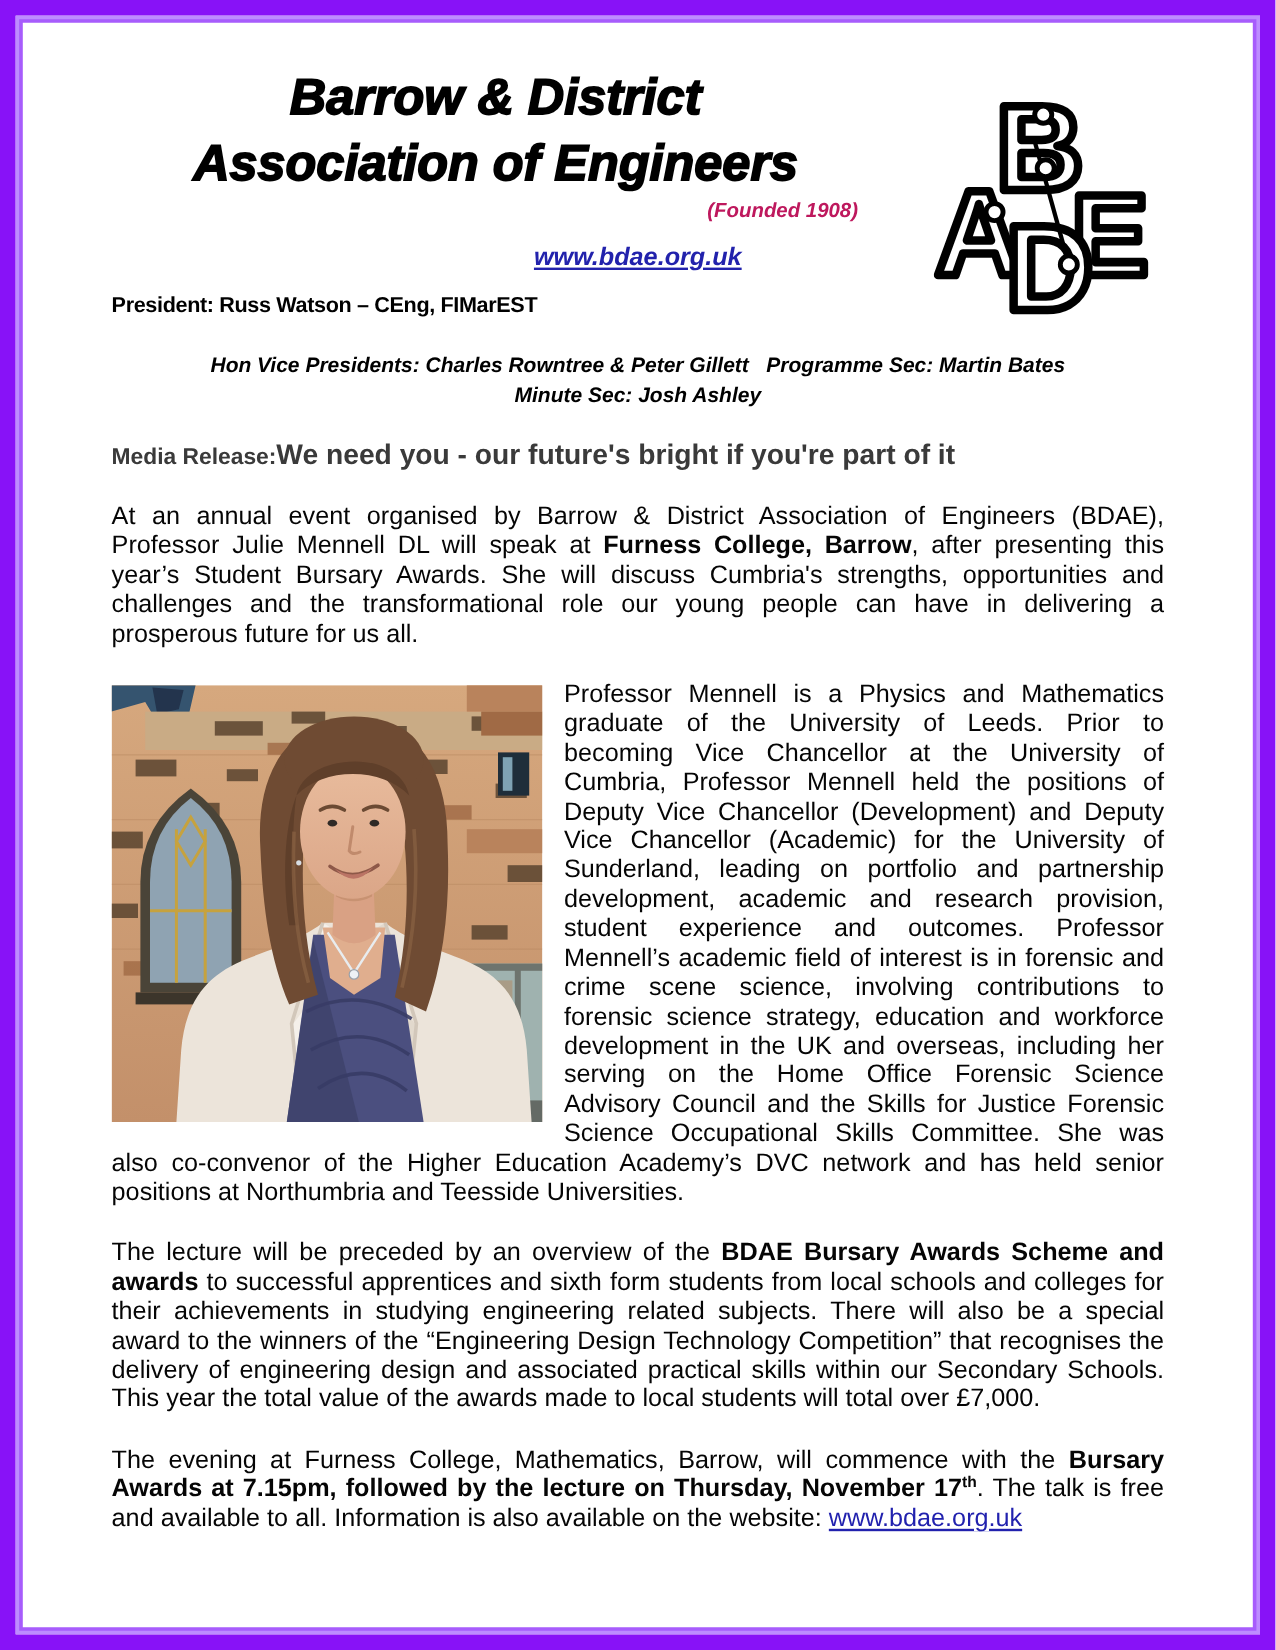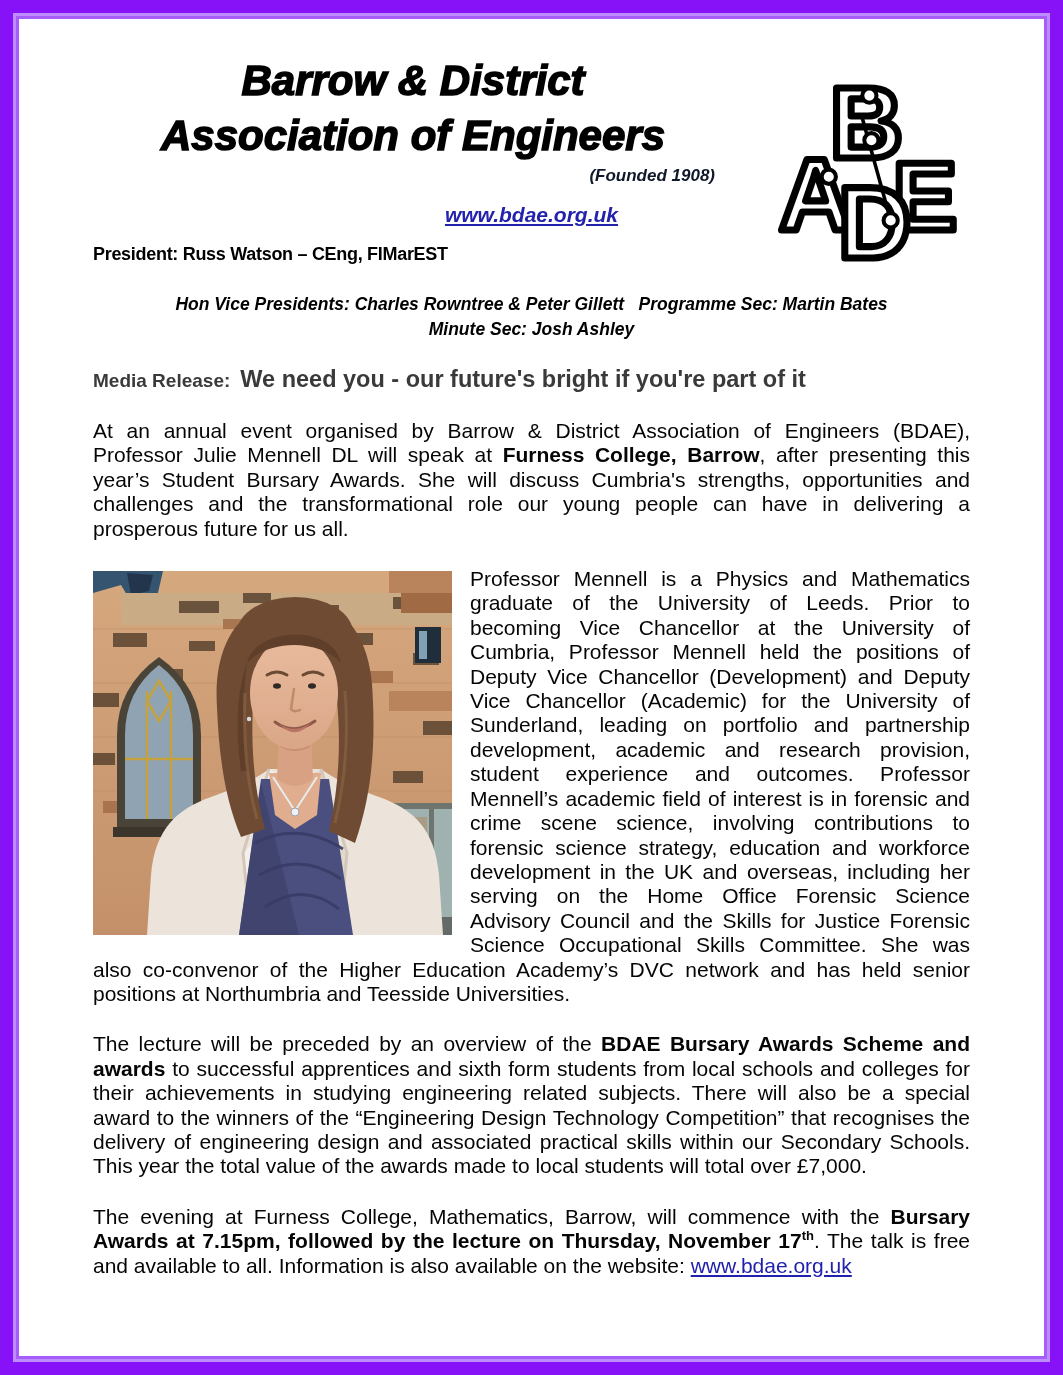--- a/index.html
+++ b/index.html
@@ -24,42 +24,42 @@
   }
   .title-block { width:640px; text-align:center; }
   .title-line {
     font-size:42px; line-height:55px;
     font-weight:bold; font-style:italic;
     -webkit-text-stroke:1.5px #000;
     letter-spacing:0px; color:#000;
   }
   .founded {
     text-align:right; padding-right:18px; margin-top:3px;
-    font-size:17px; font-weight:bold; font-style:italic; color:#0f172a;
+    font-size:17px; font-weight:bold; font-style:italic; color:#be185d;
   }
   .website-line { text-align:center; margin-top:17px; }
   .website-line a {
     font-size:21px; font-weight:bold; font-style:italic;
     color:#2222ac; text-decoration:underline;
   }
   .president {
     margin-top:17px;
     font-size:18px; font-weight:bold; letter-spacing:-0.3px; color:#000;
   }
   .officers {
     text-align:center; margin-top:27px;
     font-size:17.5px; font-weight:bold; font-style:italic;
     line-height:25px; color:#000000;
     white-space:pre-wrap;
   }
 
   
   .media-heading { margin-top:24px; color:#3a3a3a; }
   .media-label { font-size:19px; font-weight:bold;text-align:right; }
-  .media-headline { font-size:23.5px; font-weight:bold; margin-left:10px; }
+  .media-headline { font-size:23.5px; font-weight:bold; }
 
   
   p.body {
     margin-top:26px;
     font-size:21px; line-height:24.4px;
     text-align:justify; color:#050505;
   }
   p.body .b { font-weight:bold; }
   p.body a.doclink { color:#2121ae; text-decoration:underline; }
   p.body sup { font-size:62%; vertical-align:super; line-height:0; }

